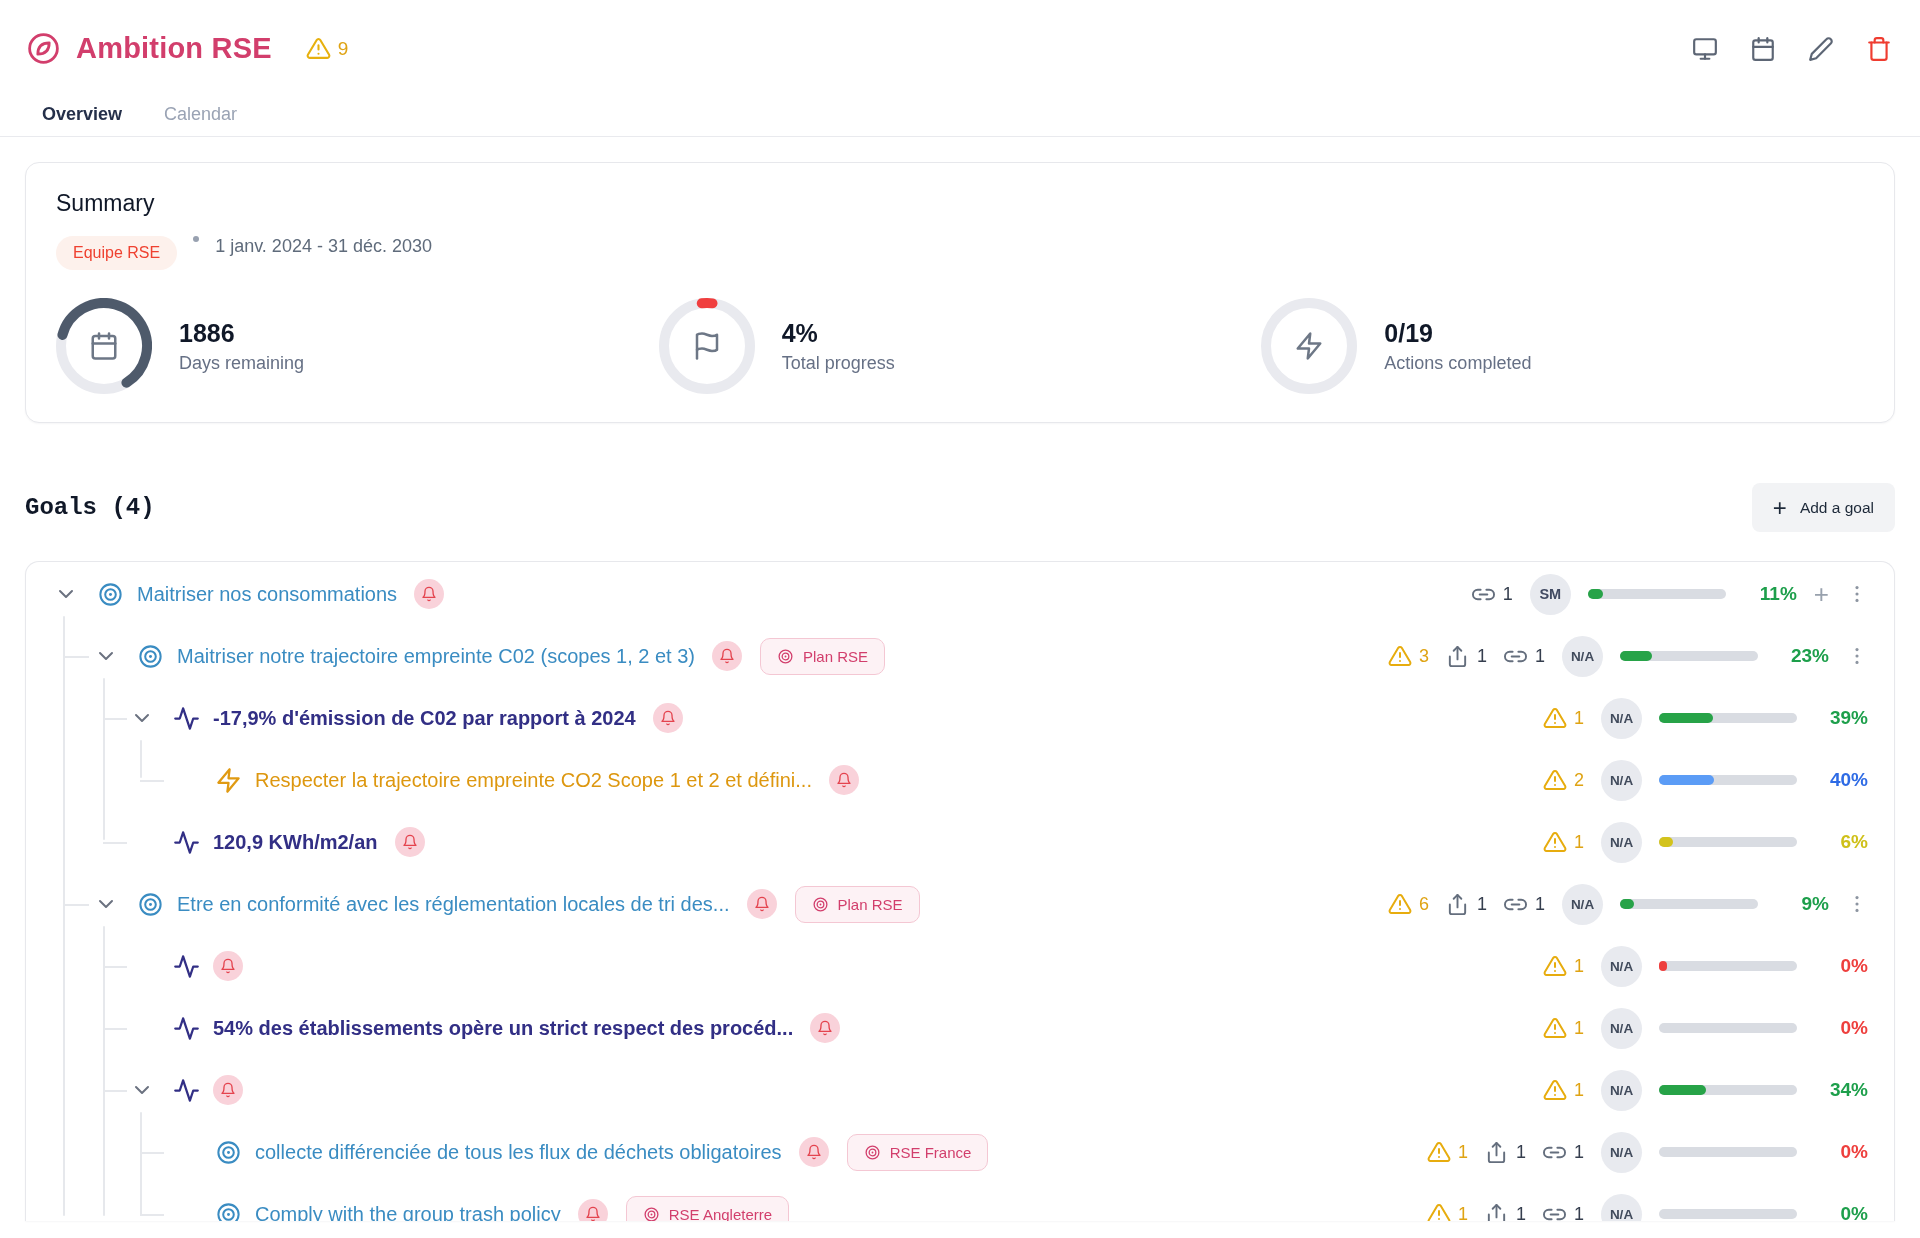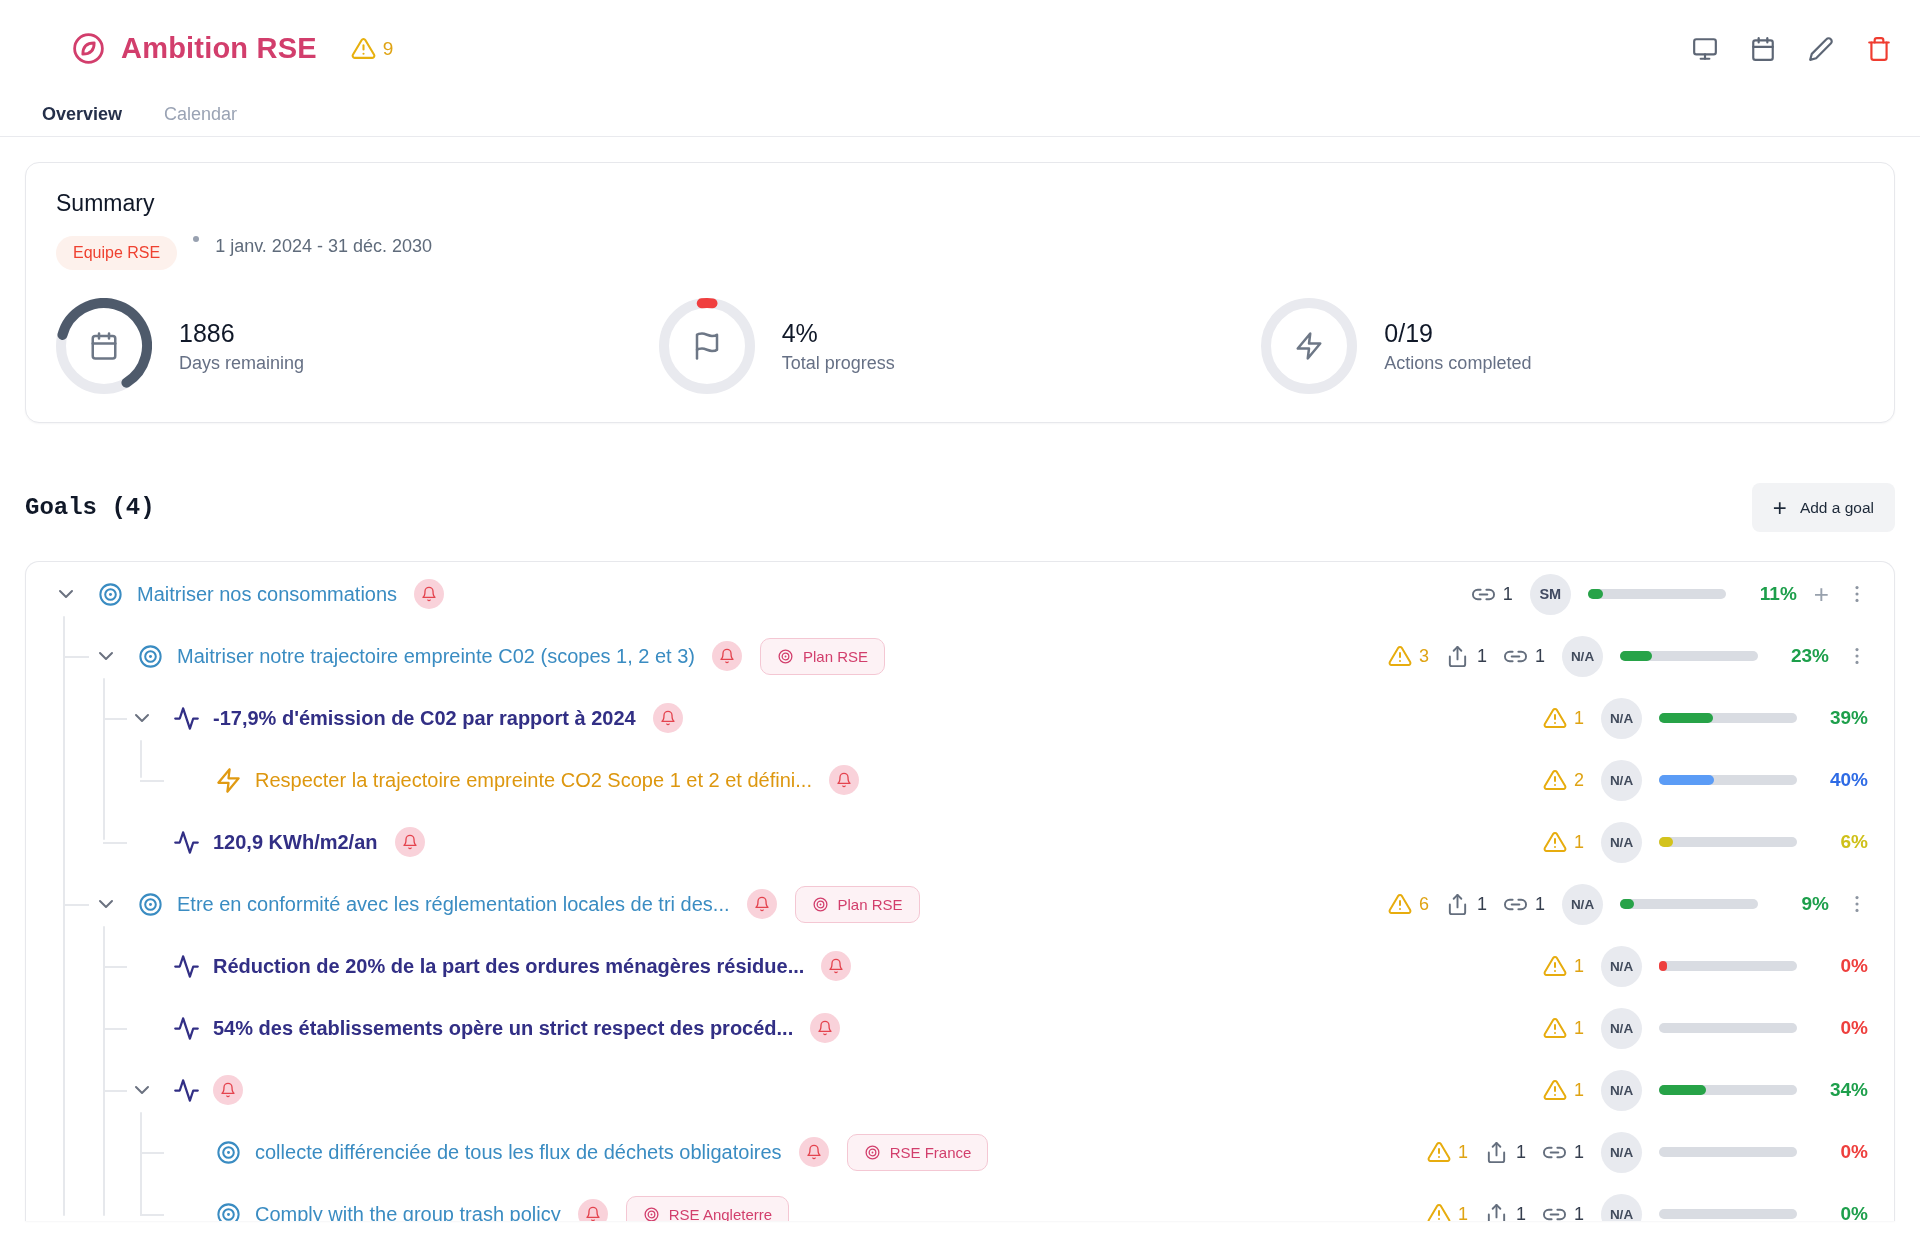--- a/index.html
+++ b/index.html
@@ -1,20 +1,20 @@
 <!DOCTYPE html>
 <html><head>
 <meta charset="utf-8">
 <style>
   * { margin:0; padding:0; box-sizing:border-box; }
   body { background:#fff; font-family:"Liberation Sans","DejaVu Sans",sans-serif; color:#101828; }
   .page { position:relative; width:1920px; height:1238px; background:#fff; overflow:hidden; }
 
   
-  .app-header { display:flex; align-items:center; padding:30px 28px 0 25px;margin-left:45px; }
+  .app-header { display:flex; align-items:center; padding:30px 28px 0 25px; }
   .logo { width:37px; height:37px; color:#d23e6c; margin-right:14px; }
   .page-title { font-size:29px; font-weight:700; color:#d23e6c; letter-spacing:.2px; }
   .warn-badge { display:flex; align-items:center; gap:7px; margin-left:34px; }
   .warn-badge svg { width:25px; height:25px; color:#e7b00e; }
   .warn-badge span { font-size:19px; color:#dfa313; font-weight:500; }
   .header-actions { margin-left:auto; display:flex; align-items:center; gap:31px; }
   .icon-btn { background:none; border:none; cursor:pointer; width:27px; height:27px; color:#5d6675; display:flex; align-items:center; justify-content:center; }
   .icon-btn svg { width:26px; height:26px; }
   .icon-btn.danger { color:#ef3c30; }
 
@@ -31,21 +31,21 @@
   .summary-meta { display:flex; align-items:flex-start; gap:16px; margin-top:19px; }
   .team-badge { background:#fdf1ec; color:#ef4130; font-size:16px; font-weight:500; border-radius:999px; padding:8px 17px; }
   .meta-dot { width:6px; height:6px; border-radius:50%; background:#98a1b0; }
   .date-range { font-size:18px; color:#5f6b7b; }
   .stats-row { display:flex; margin-top:28px; }
   .stat { display:flex; align-items:center; gap:27px; width:620px; }
   .ring-wrap { position:relative; width:96px; height:96px; flex:none; }
   .ring-wrap svg.ring { width:96px; height:96px; }
   .ring-icon { position:absolute; inset:0; display:flex; align-items:center; justify-content:center; color:#6d7786; }
   .ring-icon svg { width:30px; height:30px; }
-  .stat-value { font-size:25px; font-weight:400; color:#101828; }
+  .stat-value { font-size:25px; font-weight:700; color:#101828; }
   .stat-label { font-size:18px; color:#667085; margin-top:5px; }
 
   
   .goals-header { display:flex; align-items:center; margin:60px 25px 0 25px; }
   .goals-heading { font-size:24px; font-weight:700; color:#101828;font-family:Liberation Mono, monospace; }
   .add-goal-btn { margin-left:auto; display:flex; align-items:center; gap:13px; background:#f2f3f5; border:none; border-radius:8px; padding:0 21px; height:49px; cursor:pointer; font-family:inherit; }
   .add-goal-btn .plus-glyph { font-size:24px; font-weight:400; color:#1d2939; line-height:1; }
   .add-goal-btn .add-label { font-size:15.5px; font-weight:500; color:#1d2939; }
 
   
@@ -484,21 +484,20 @@
                 <circle cx="12" cy="19" r="1.7" fill="currentColor" stroke="none"></circle>
               </svg>
             </button>
           </div>
         </div>
         <div class="g-row pl2n">
           <span class="stub stub2"></span>
           <svg viewBox="0 0 24 24" fill="none" stroke="currentColor" stroke-width="2" stroke-linecap="round" stroke-linejoin="round" class="row-icon i-navy">
             <polyline points="22 12 18 12 15 21 9 3 6 12 2 12"></polyline>
           </svg>
-          <span class="row-title t-navy">Réduction de 20% de la part des ordures ménagères résidue...</span>
           <span class="bell">
             <svg viewBox="0 0 24 24" fill="none" stroke="currentColor" stroke-width="2" stroke-linecap="round" stroke-linejoin="round">
               <path d="M18 8a6 6 0 0 0-12 0c0 7-3 9-3 9h18s-3-2-3-9"></path>
               <path d="M13.73 21a2 2 0 0 1-3.46 0"></path>
             </svg>
           </span>
           <div class="r-cluster">
             <span class="warn-item">
               <svg viewBox="0 0 24 24" fill="none" stroke="currentColor" stroke-width="2" stroke-linecap="round" stroke-linejoin="round">
                 <path d="M10.29 3.86 1.82 18a2 2 0 0 0 1.71 3h16.94a2 2 0 0 0 1.71-3L13.71 3.86a2 2 0 0 0-3.42 0z"></path>

